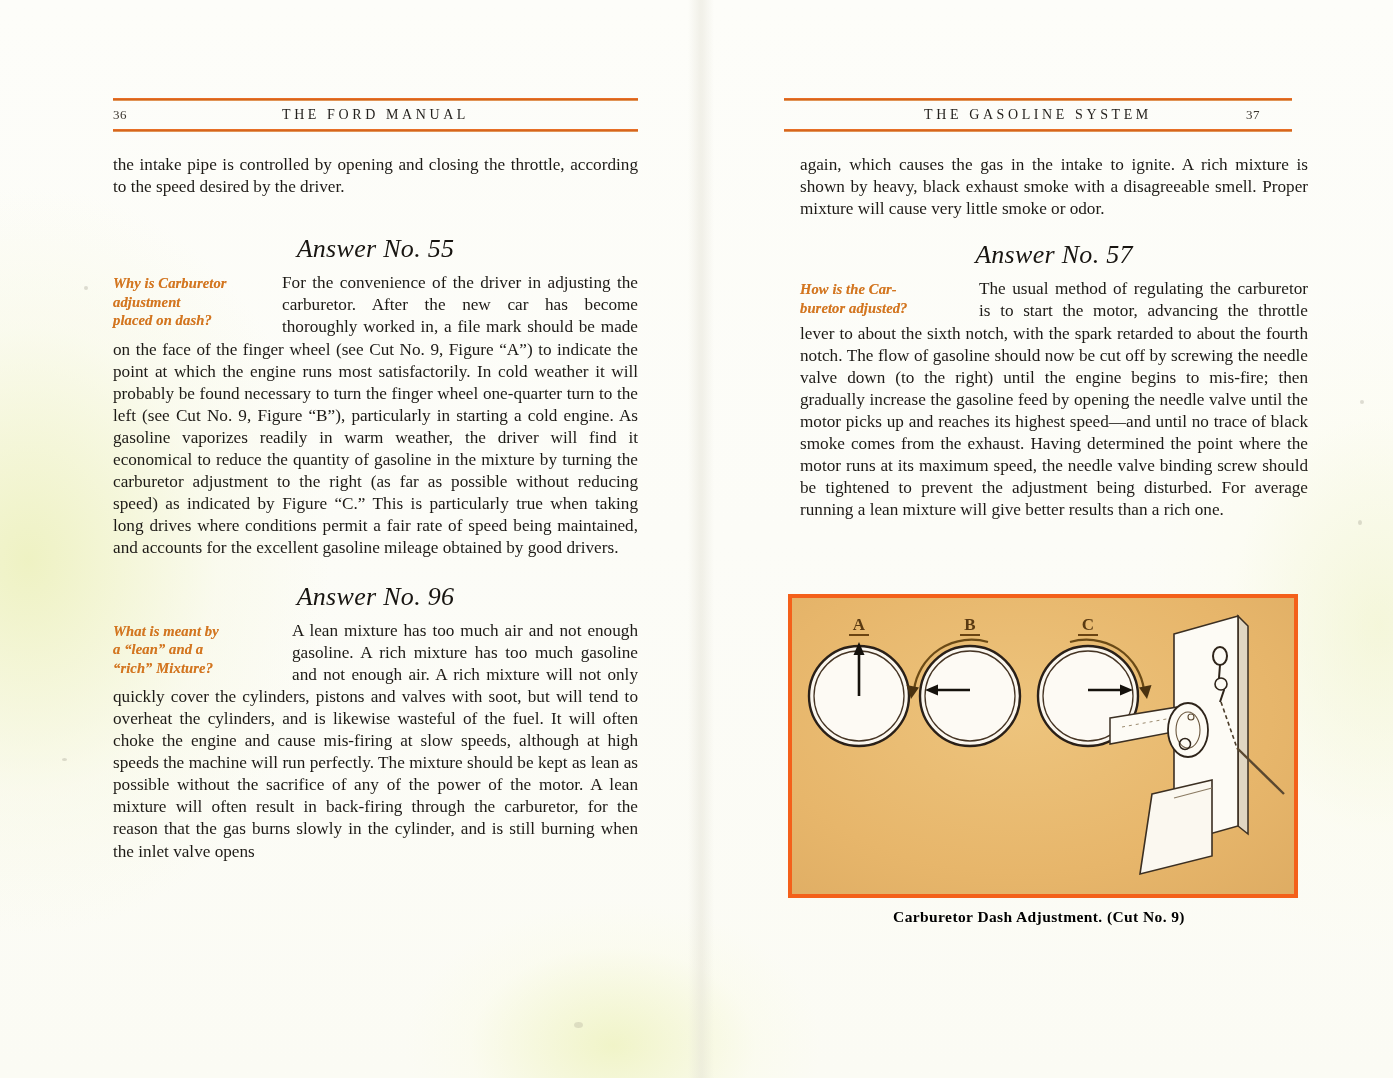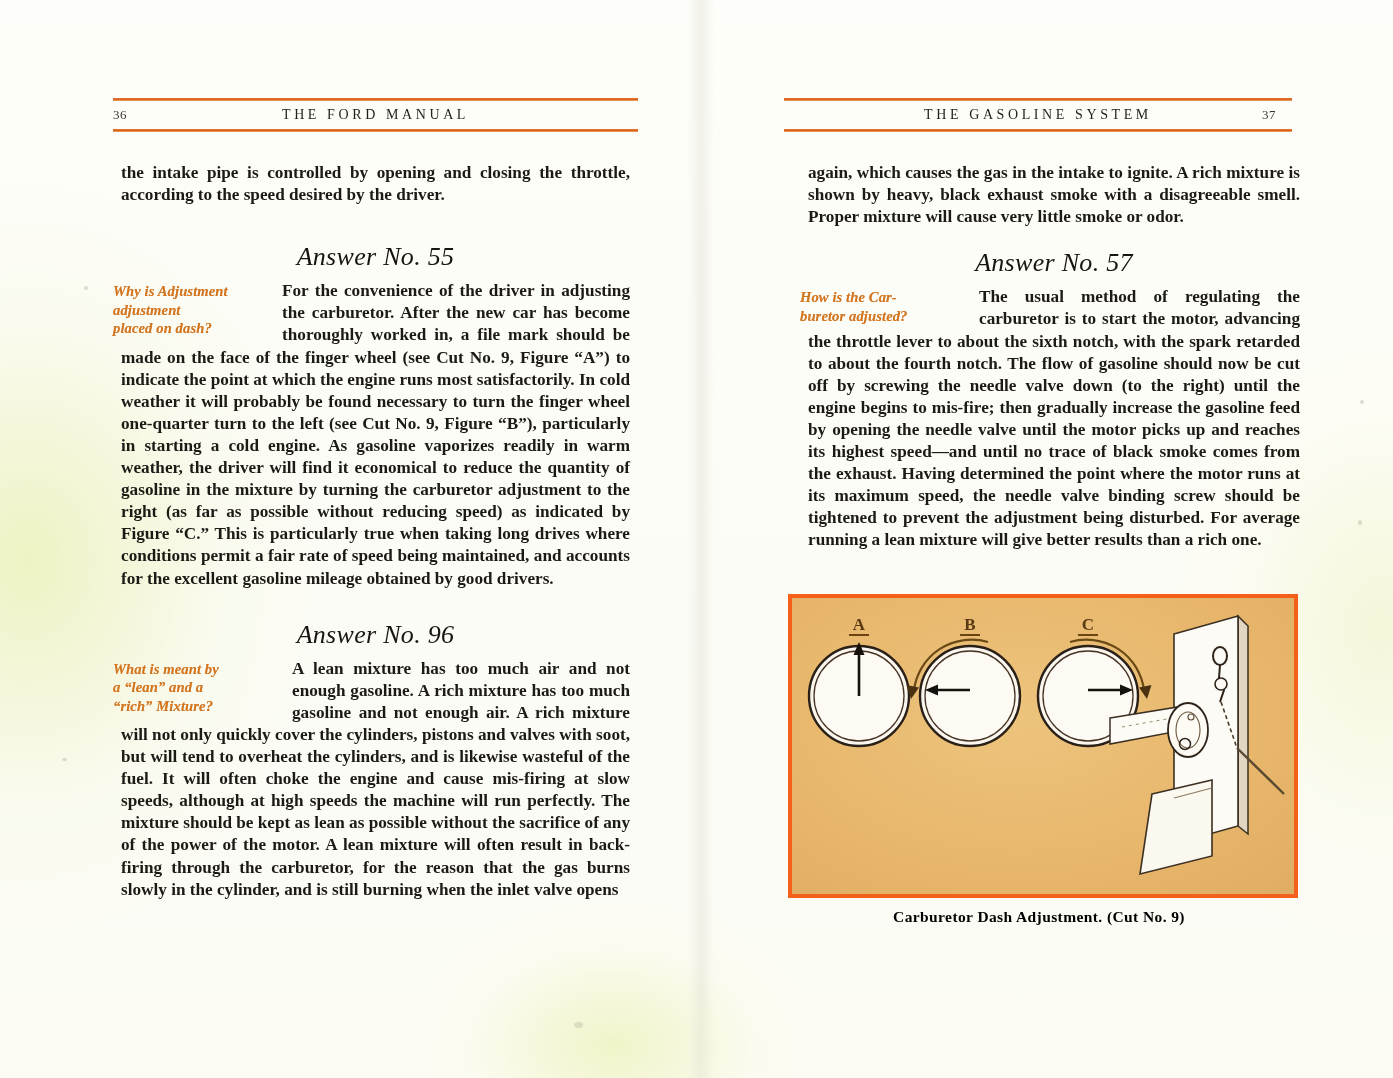--- a/index.html
+++ b/index.html
@@ -65,21 +65,21 @@
     display: flex;
     align-items: center;
   }
   .folio {
     font-size: 13px;
     color: #3a352e;
     letter-spacing: 0.5px;
     width: 46px;
     flex: none;
   }
-  .folio.right { text-align: center; }
+  .folio.right { text-align: left; }
   .head-title {
     flex: 1;
     text-align: center;
     font-size: 14px;
     letter-spacing: 3.6px;
     color: #221f1b;
     white-space: nowrap;
   }
 
   
@@ -88,21 +88,21 @@
     color: #1d1a16;
     font-size: 17.2px;
     line-height: 22.1px;
     text-align: justify;
     -webkit-hyphens: none;
     hyphens: none;
   }
   #col-left  { left: 113px; top: 154px; width: 525px; }
   #col-right { left: 784px; top: 154px; width: 508px; }
 
-  .para { margin: 8px; text-align: justify; font-weight: bold; }
+  .para { margin: 0; text-align: justify; }
 
   .answer-head {
     text-align: center;
     font-style: italic;
     font-size: 26px;
     color: #181511;
     margin: 26px 0 12px 0;
     letter-spacing: 0.3px;
     font-family: "Liberation Serif", "DejaVu Serif", serif;
   }
@@ -185,21 +185,21 @@
   </div>
 
   <div class="col" id="col-left">
 
     <p class="para">the intake pipe is controlled by opening and closing the throttle, according to the speed desired by the driver.</p>
 
     <div class="answer-head first">Answer No. 55</div>
 
     <div class="qblock">
       <div class="qnote">
-        <span>Why is Adjustment</span><br>
+        <span>Why is Carburetor</span><br>
         <span>adjustment</span><br>
         <span>placed on dash?</span>
       </div>
       <p class="para qtext">For the convenience of the driver in adjusting the carburetor. After the new car has become thoroughly worked in, a file mark should be made on the face of the finger wheel (see Cut No. 9, Figure “A”) to indicate the point at which the engine runs most satisfactorily. In cold weather it will probably be found necessary to turn the finger wheel one-quarter turn to the left (see Cut No. 9, Figure “B”), particularly in starting a cold engine. As gasoline vaporizes readily in warm weather, the driver will find it economical to reduce the quantity of gasoline in the mixture by turning the carburetor adjustment to the right (as far as possible without reducing speed) as indicated by Figure “C.” This is particularly true when taking long drives where conditions permit a fair rate of speed being maintained, and accounts for the excellent gasoline mileage obtained by good drivers.</p>
       <div class="clr"></div>
     </div>
 
     <div class="answer-head">Answer No. 96</div>
 
     <div class="qblock">

